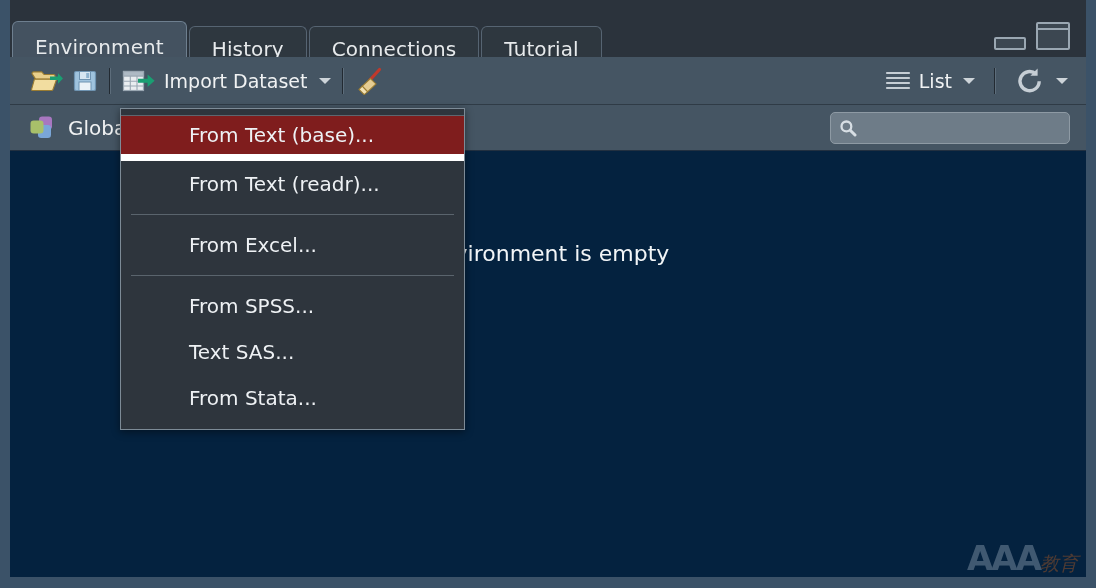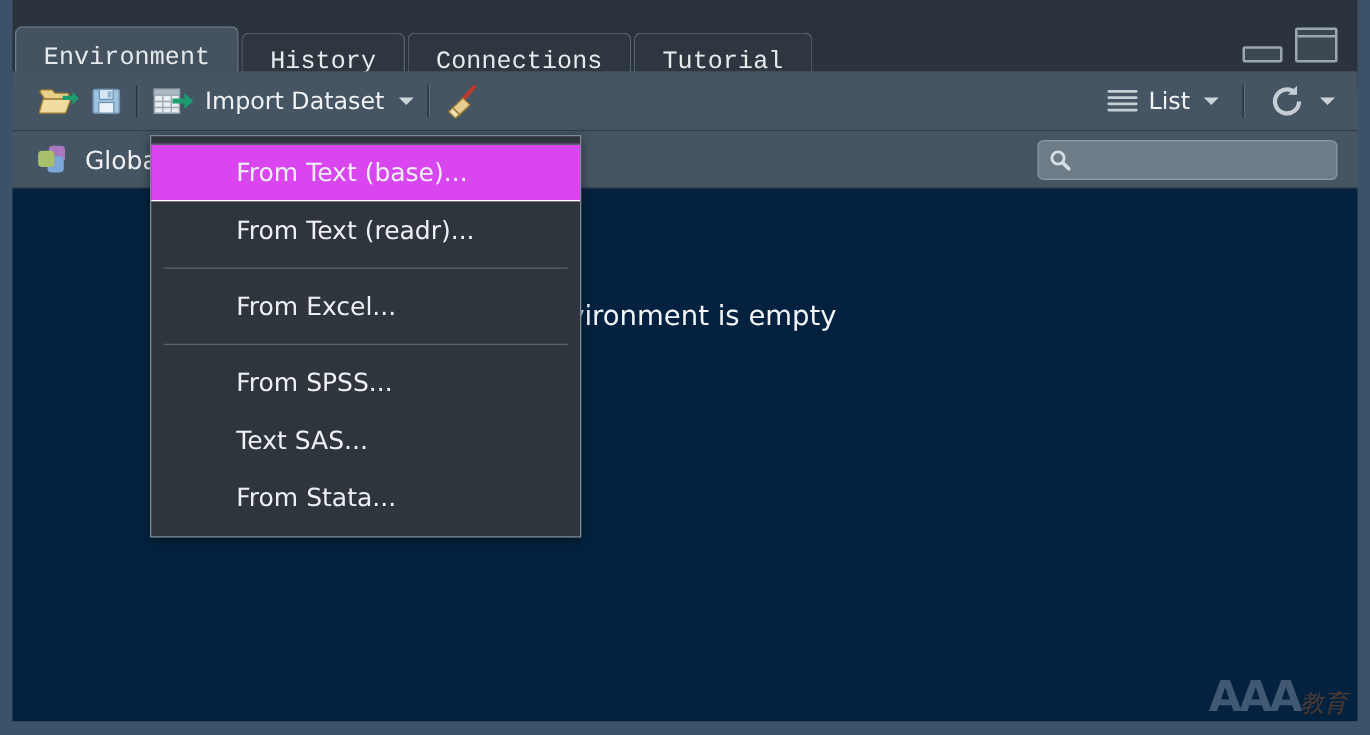--- a/index.html
+++ b/index.html
@@ -25,21 +25,20 @@
   }
 
   
   #tabstrip {
     position: absolute;
     left: 10px; top: 0;
     width: 1076px;
     height: 71px;
     background: #2b333c;
     box-sizing: border-box;
-    font-family: Liberation Mono, monospace;
   }
   #tabs {
     position: absolute;
     left: 0; bottom: 0;
     display: flex;
     align-items: flex-end;
     height: 57px;
   }
   .tab {
     height: 45px;
@@ -265,23 +264,23 @@
     height: 46px;
     display: flex;
     align-items: center;
     padding-left: 68px;
     color: #eef1f4;
     font-size: 20px;
     cursor: default;
     box-sizing: border-box;
   }
   .menu-item.highlight {
-    background: #d946ef;
+    background: #7f1d1d;
     border-top: 1px solid #5d666f;
-    border-bottom: 1px solid #ffffff;
+    border-bottom: 7px solid #ffffff;
   }
   .menu-sep {
     height: 1px;
     background: #5a646d;
     margin: 7px 10px;
   }
 
   
   .icon { display:block; }
 </style>

